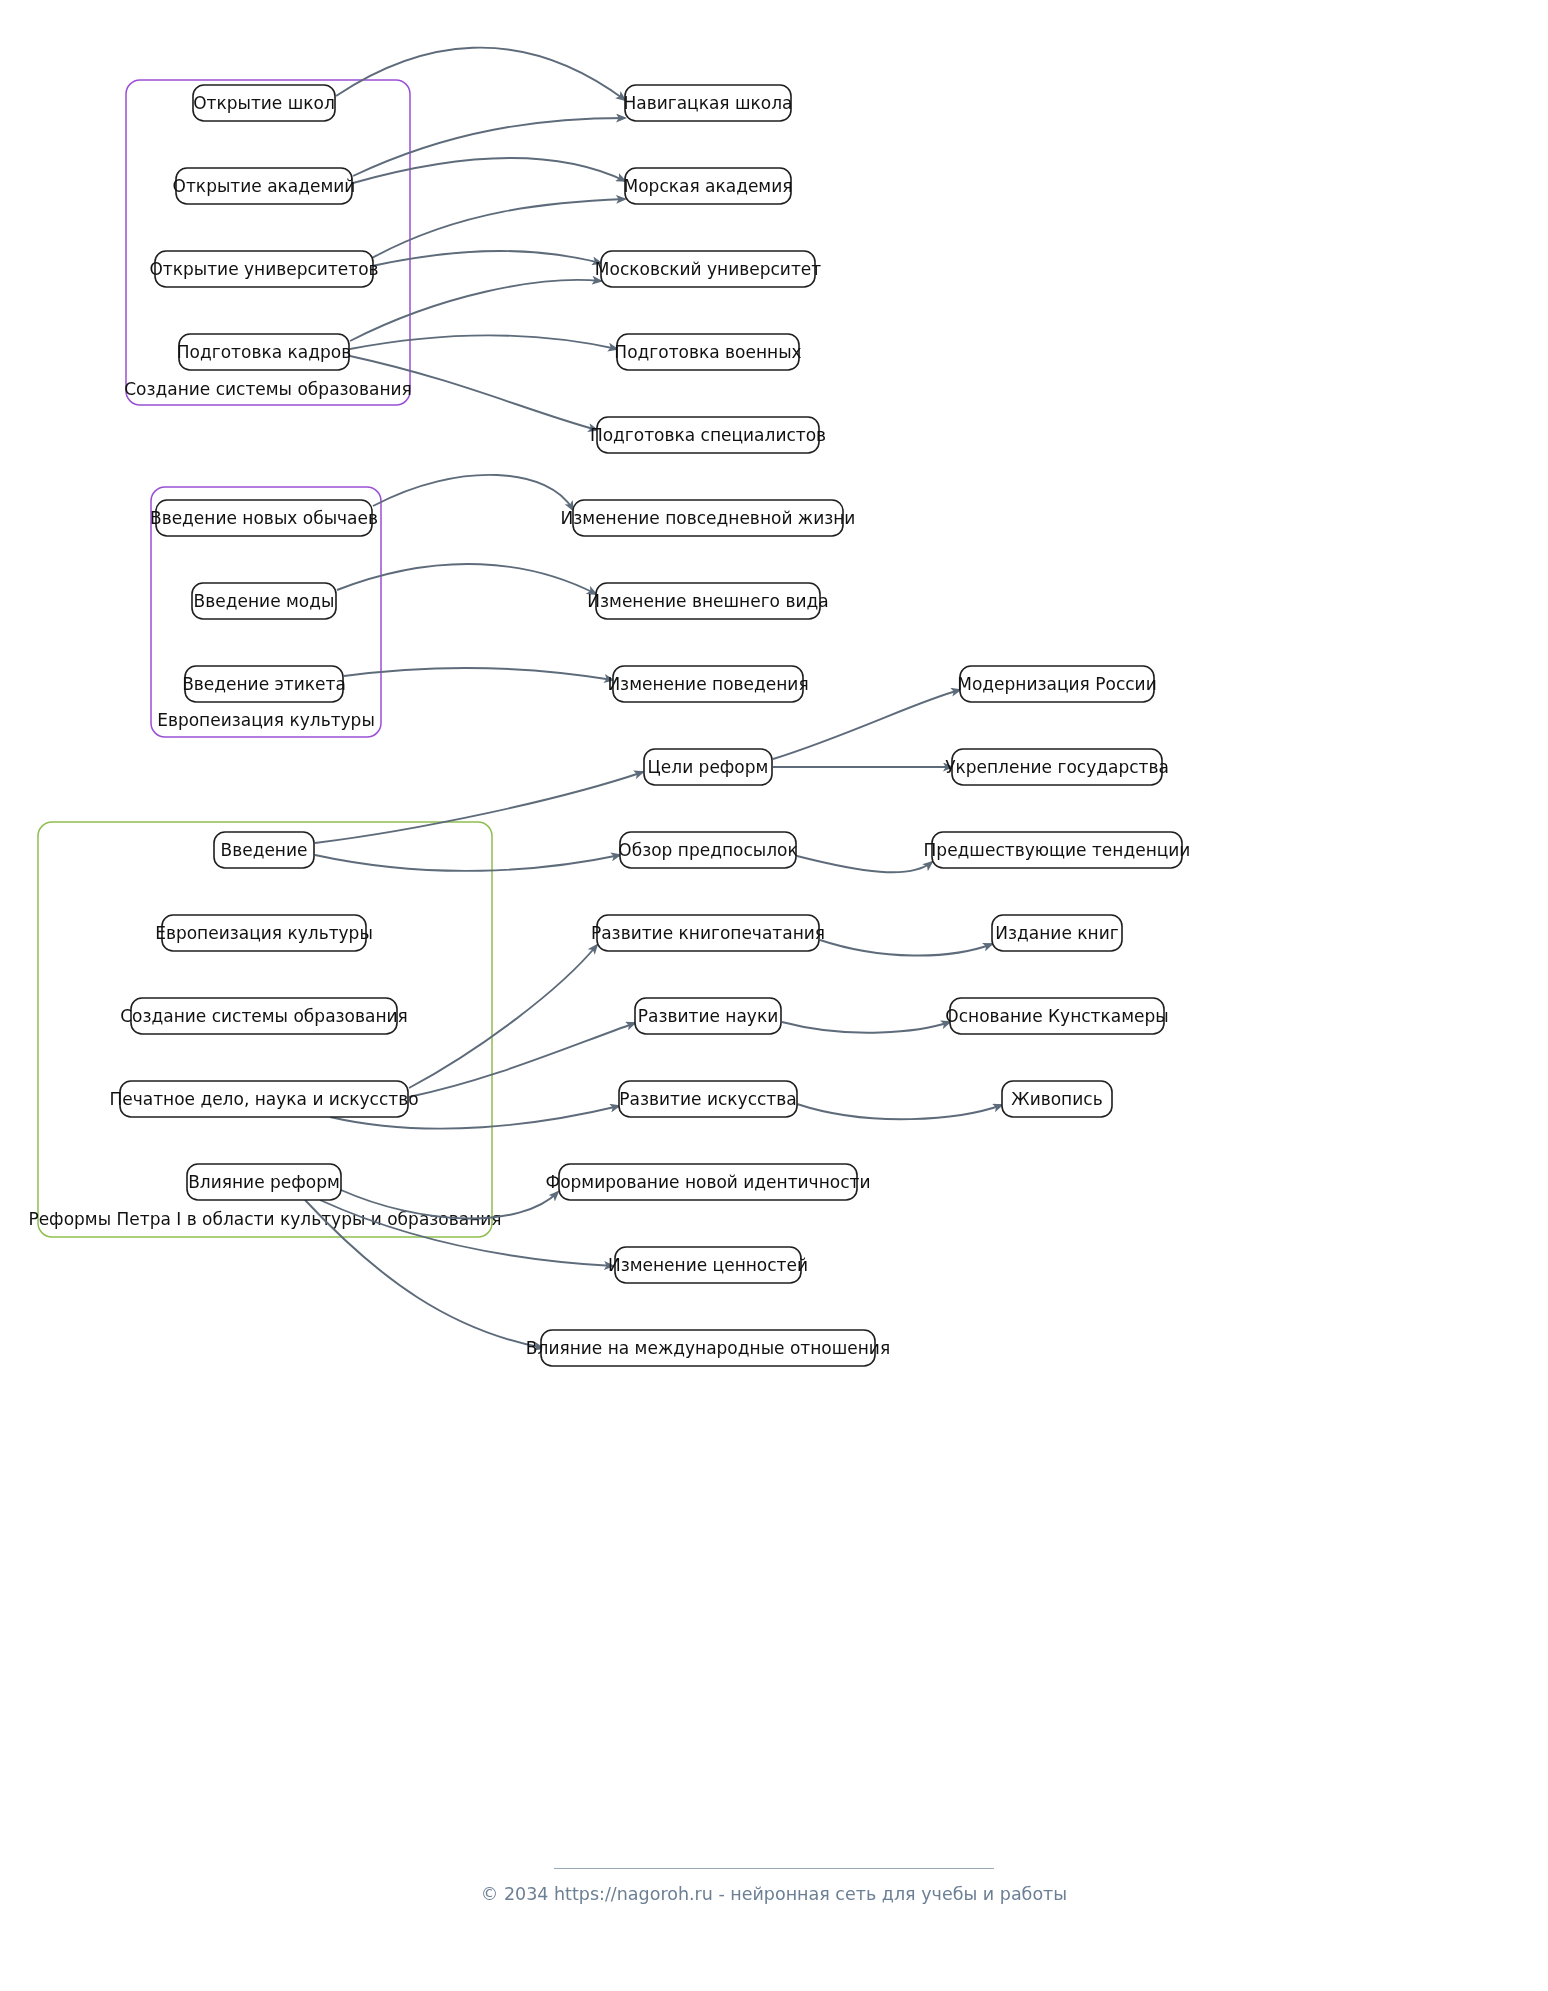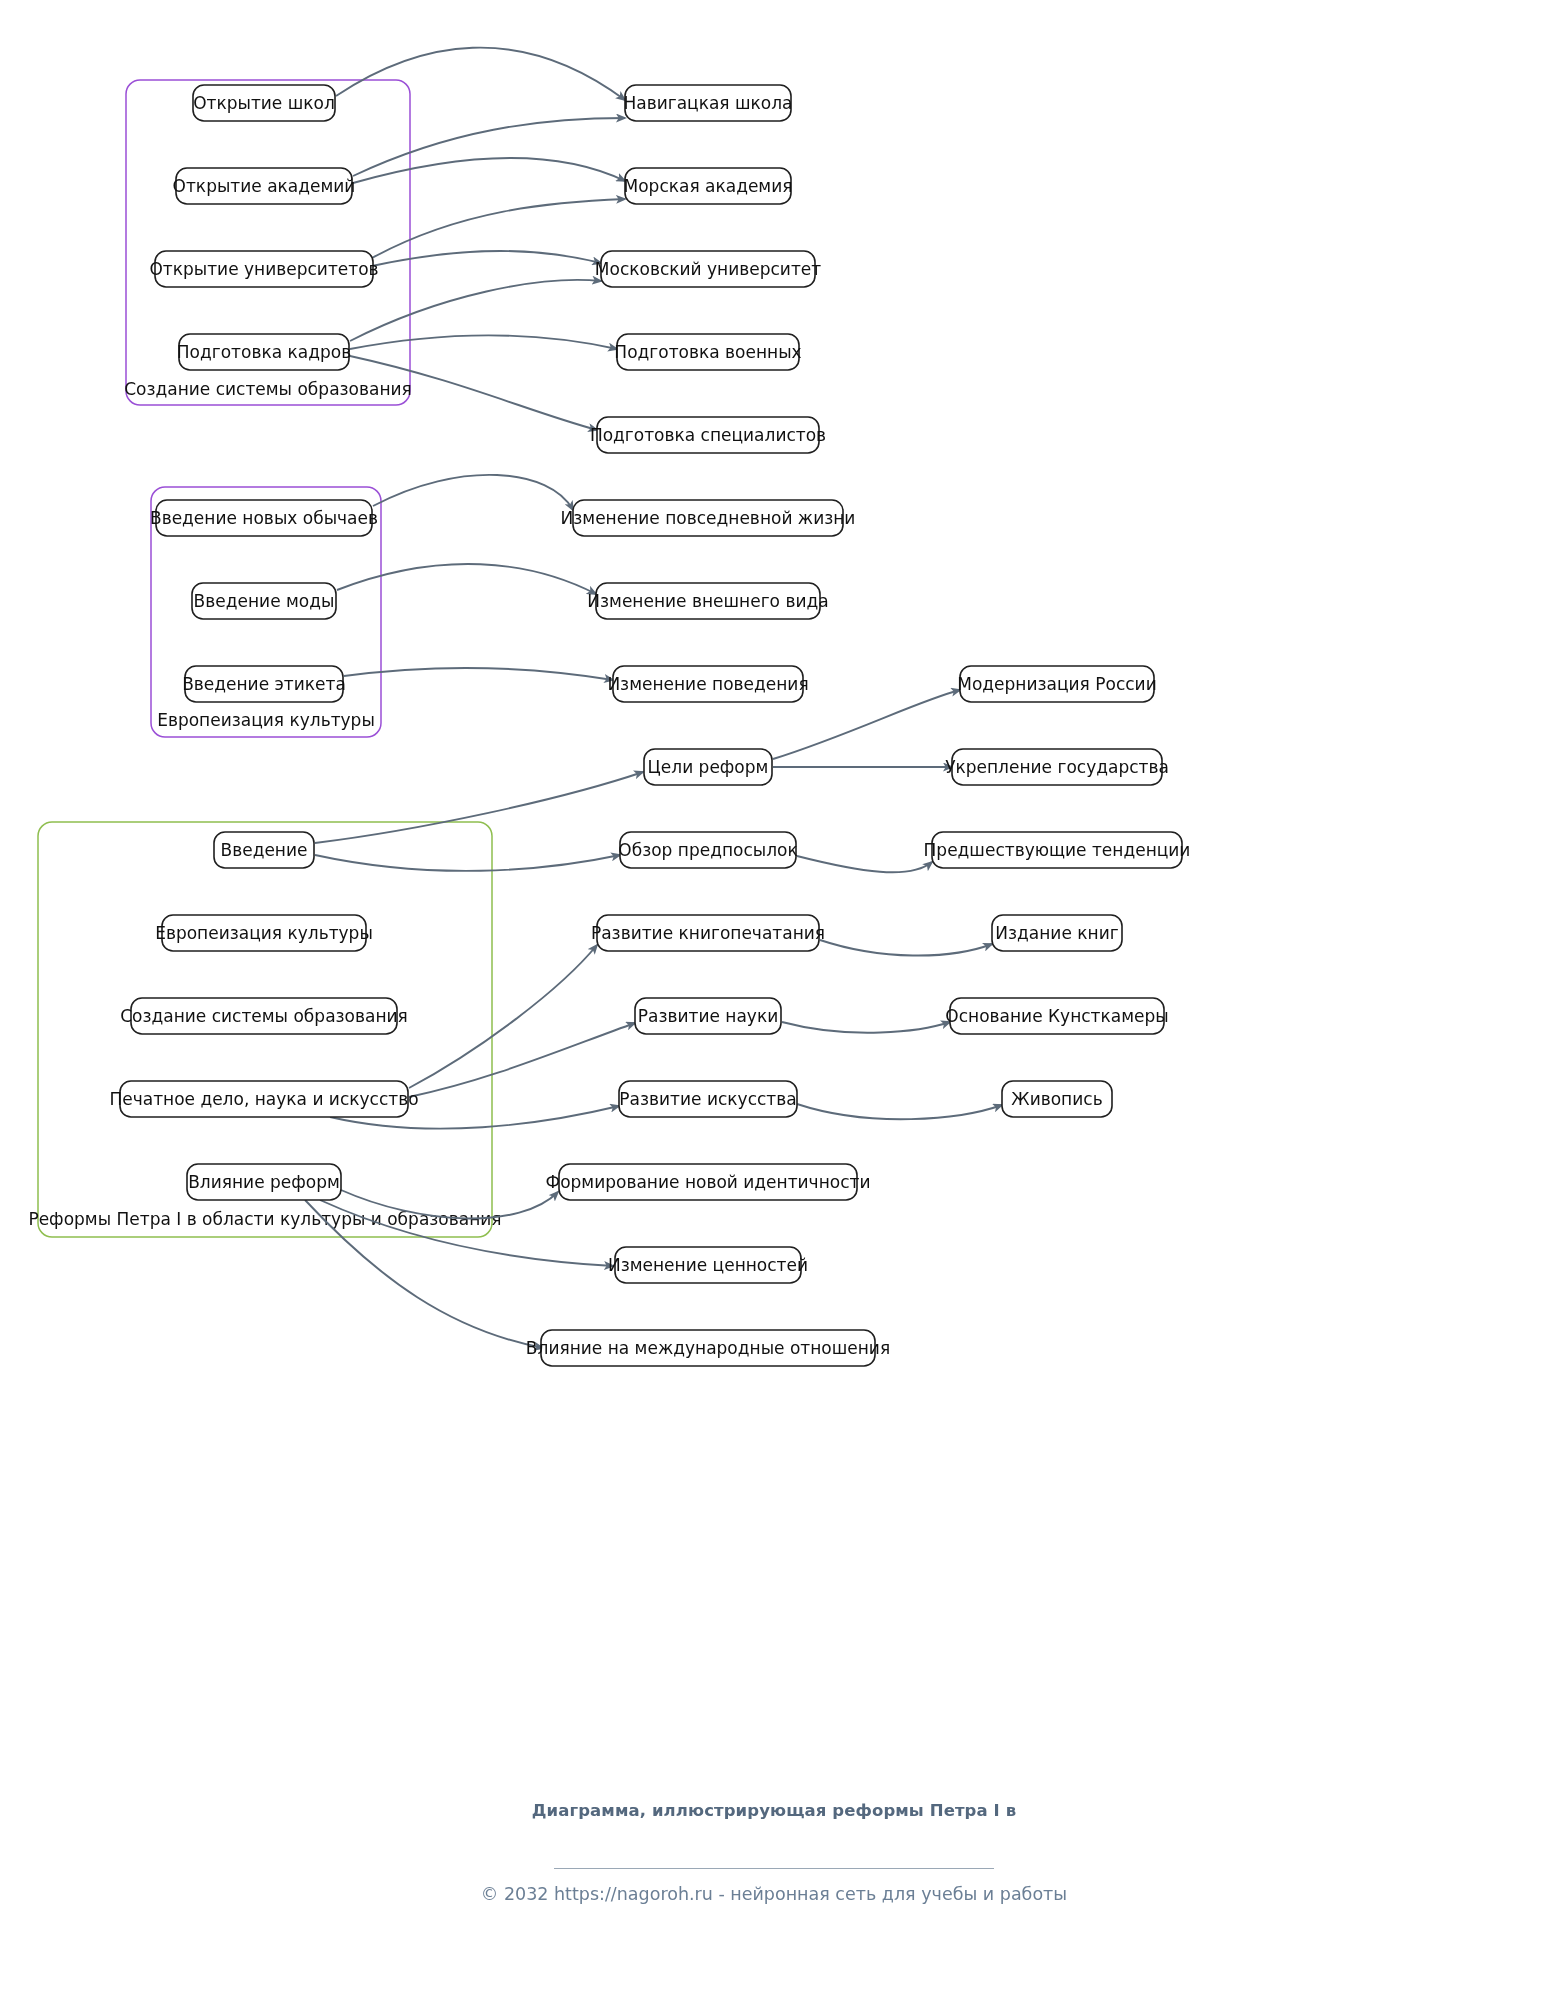--- a/index.html
+++ b/index.html
@@ -269,18 +269,17 @@
           <text x="708" y="1266" class="node-label">Изменение ценностей</text>
         </g>
         <g>
           <rect x="541" y="1330" width="334" height="36" rx="11" ry="11" class="node-rect"></rect>
           <text x="708" y="1349" class="node-label">Влияние на международные отношения</text>
         </g>
       </g>
   </svg>
 
   <div class="footer footer-title">
-    <div>Диаграмма, иллюстрирующая реформы Петра I в</div>
   </div>
   <div class="footer-rule"></div>
-  <div class="footer footer-credit">© 2032 https://nagoroh.ru - нейронная сеть для учебы и работы</div>
+  <div class="footer footer-credit">© 2034 https://nagoroh.ru - нейронная сеть для учебы и работы</div>
 
 </div>
 
 </body></html>

